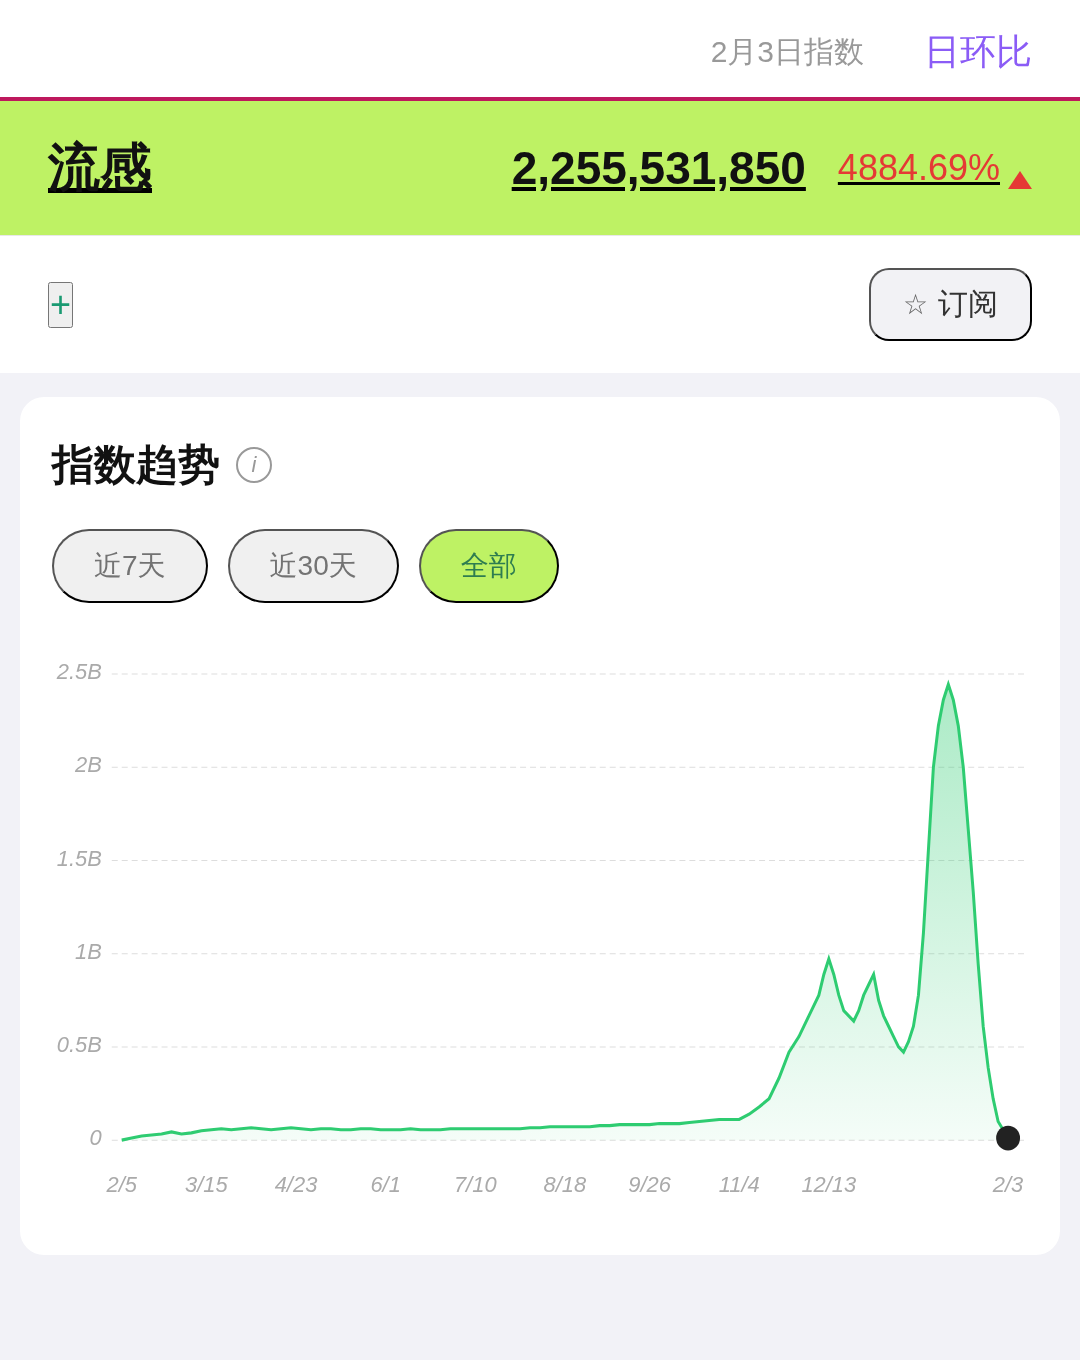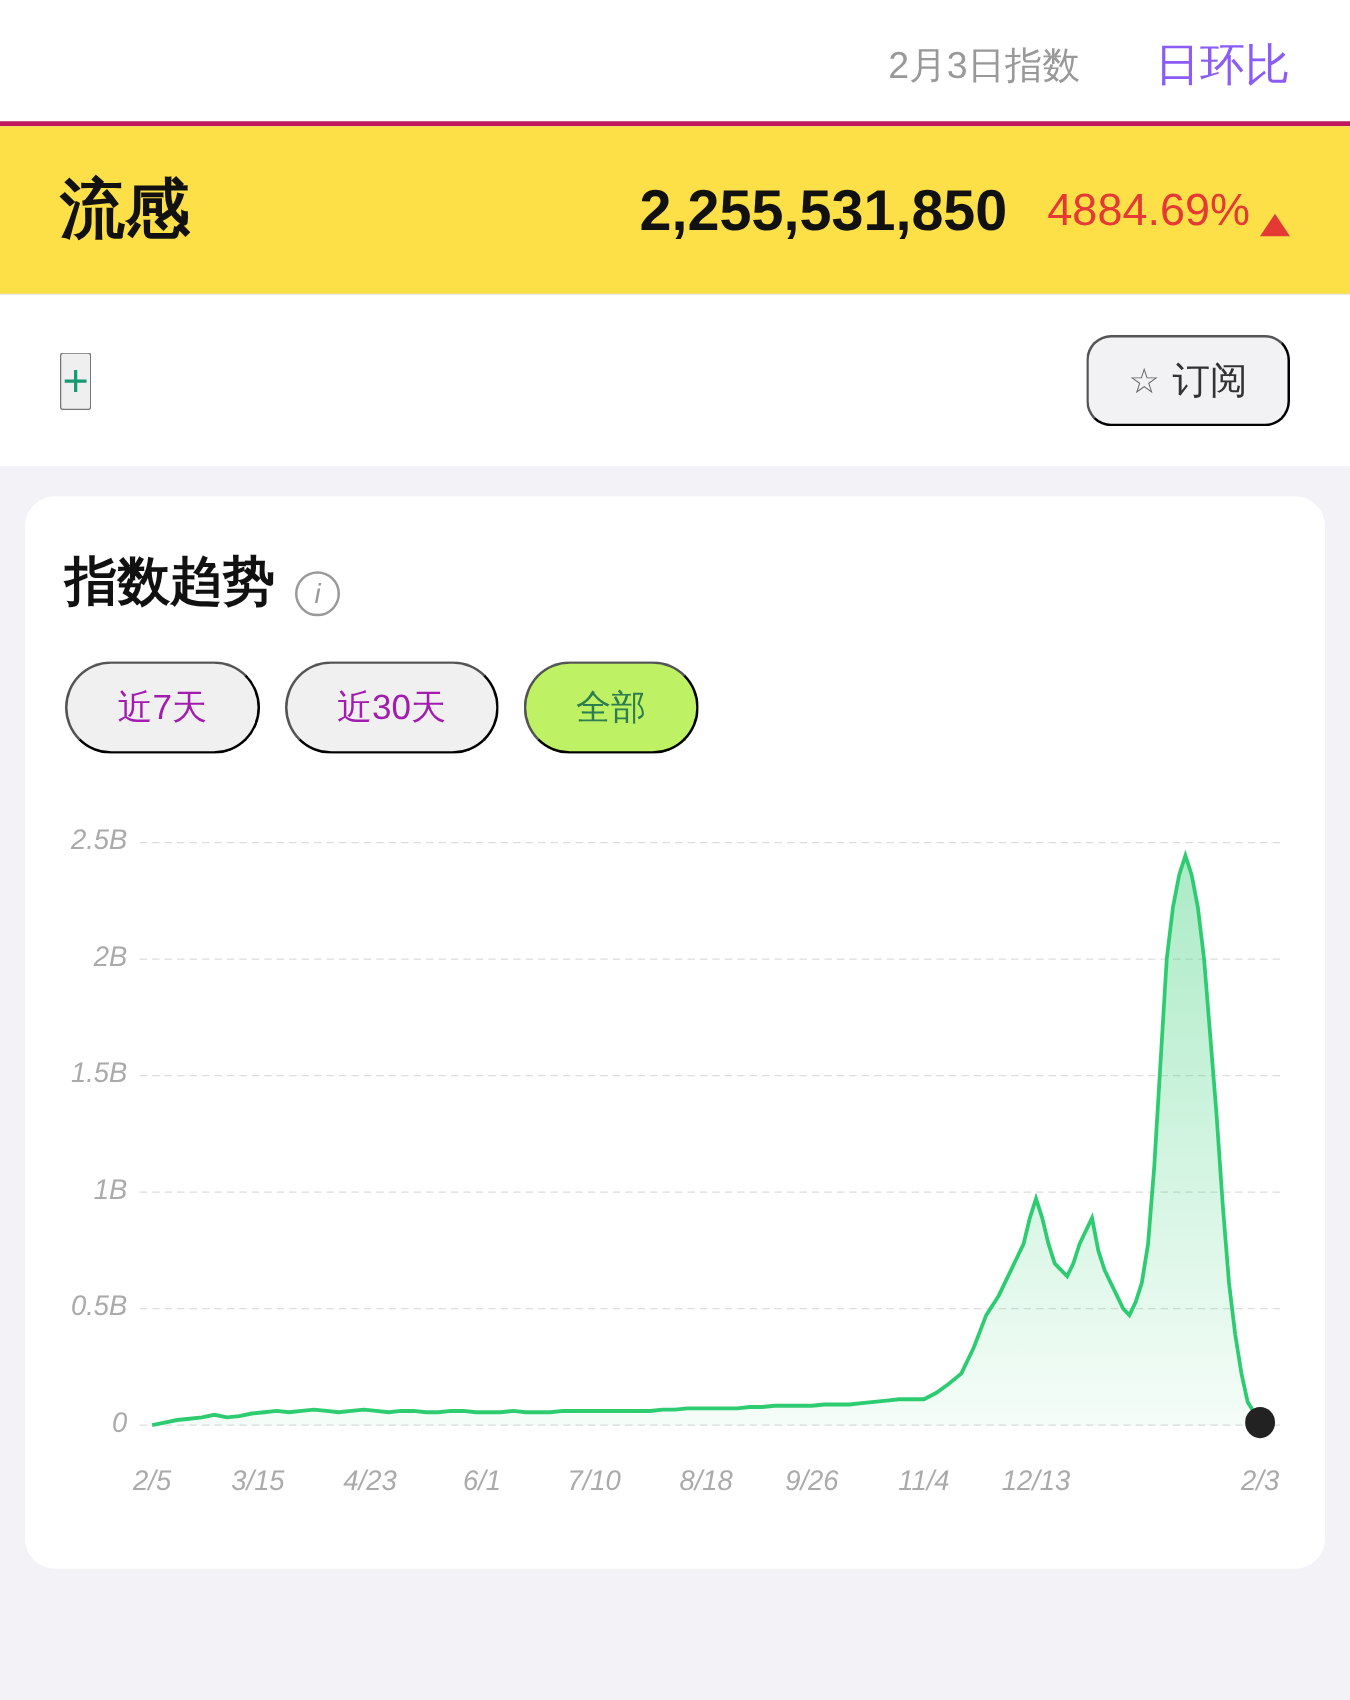--- a/index.html
+++ b/index.html
@@ -28,22 +28,23 @@
 
     .header-compare {
       font-size: 36px;
       color: #8b5cf6;
     }
 
     .keyword-row {
       display: flex;
       align-items: center;
       padding: 32px 48px;
-      background: #fde047;
+      background: #bef264;
       border-bottom: 1px solid #e8e8e8;
+      text-decoration: underline;
     }
 
     .keyword-name {
       font-size: 52px;
       font-weight: bold;
       color: #111;
       margin-right: auto;
     }
 
     .keyword-value {
@@ -111,21 +112,21 @@
 
     .chart-card {
       margin: 24px 20px;
       background: #fff;
       border-radius: 24px;
       padding: 40px 32px 32px 32px;
     }
 
     .chart-title-row {
       display: flex;
-      align-items: flex-end;
+      align-items: center;
       gap: 16px;
       margin-bottom: 36px;
     }
 
     .chart-title {
       font-size: 42px;
       font-weight: bold;
       color: #111;
     }
 
@@ -150,21 +151,21 @@
 
     .tab-btn {
       padding: 16px 40px;
       border-radius: 40px;
       font-size: 28px;
       font-weight: 500;
     }
 
     .tab-btn.default {
       background: #f0f0f0;
-      color: #a21caf;
+      color: #737373;
     }
 
     .tab-btn.active {
       background: #bef264;
       color: #2e7d50;
     }
 
     .chart-area {
       position: relative;
       width: 100%;

